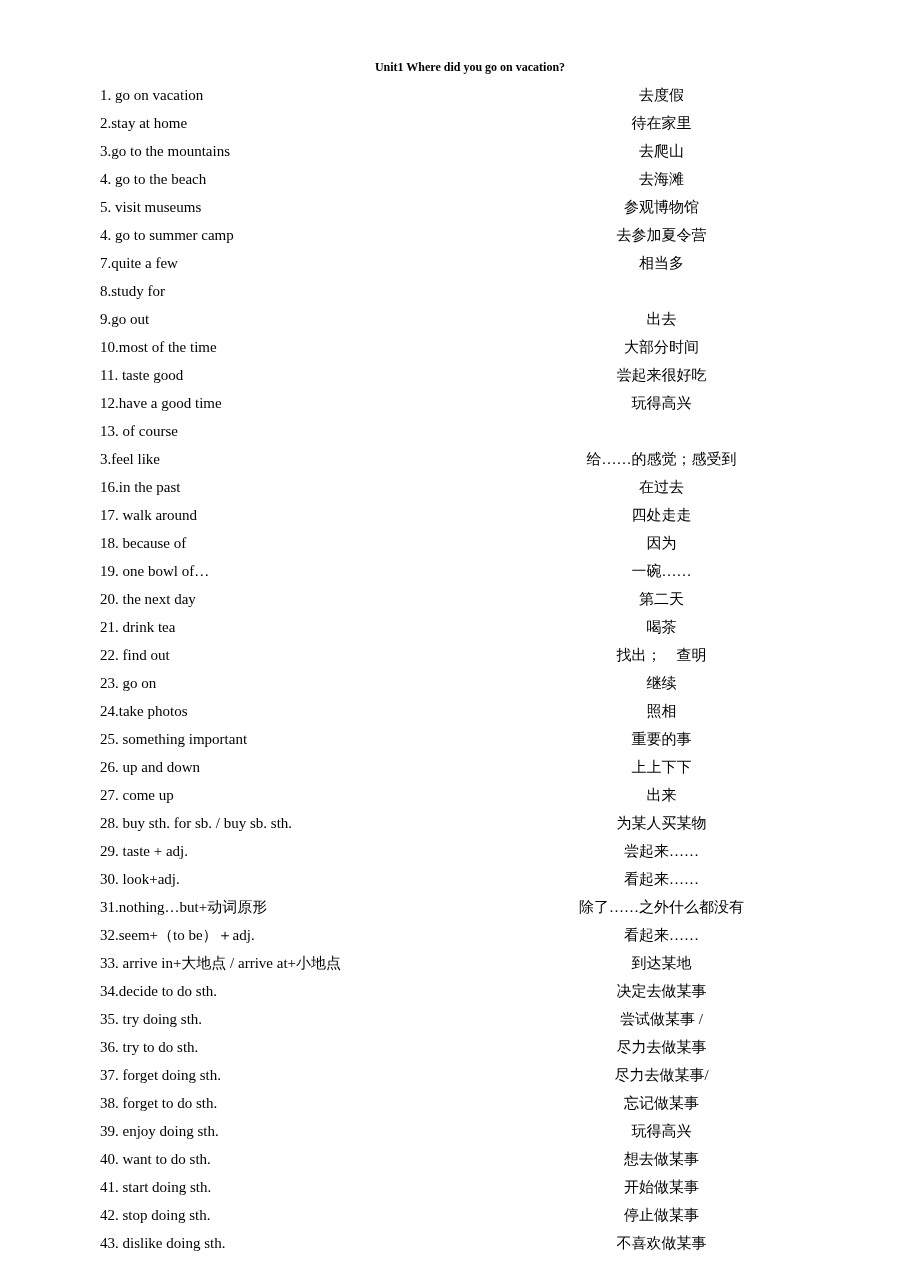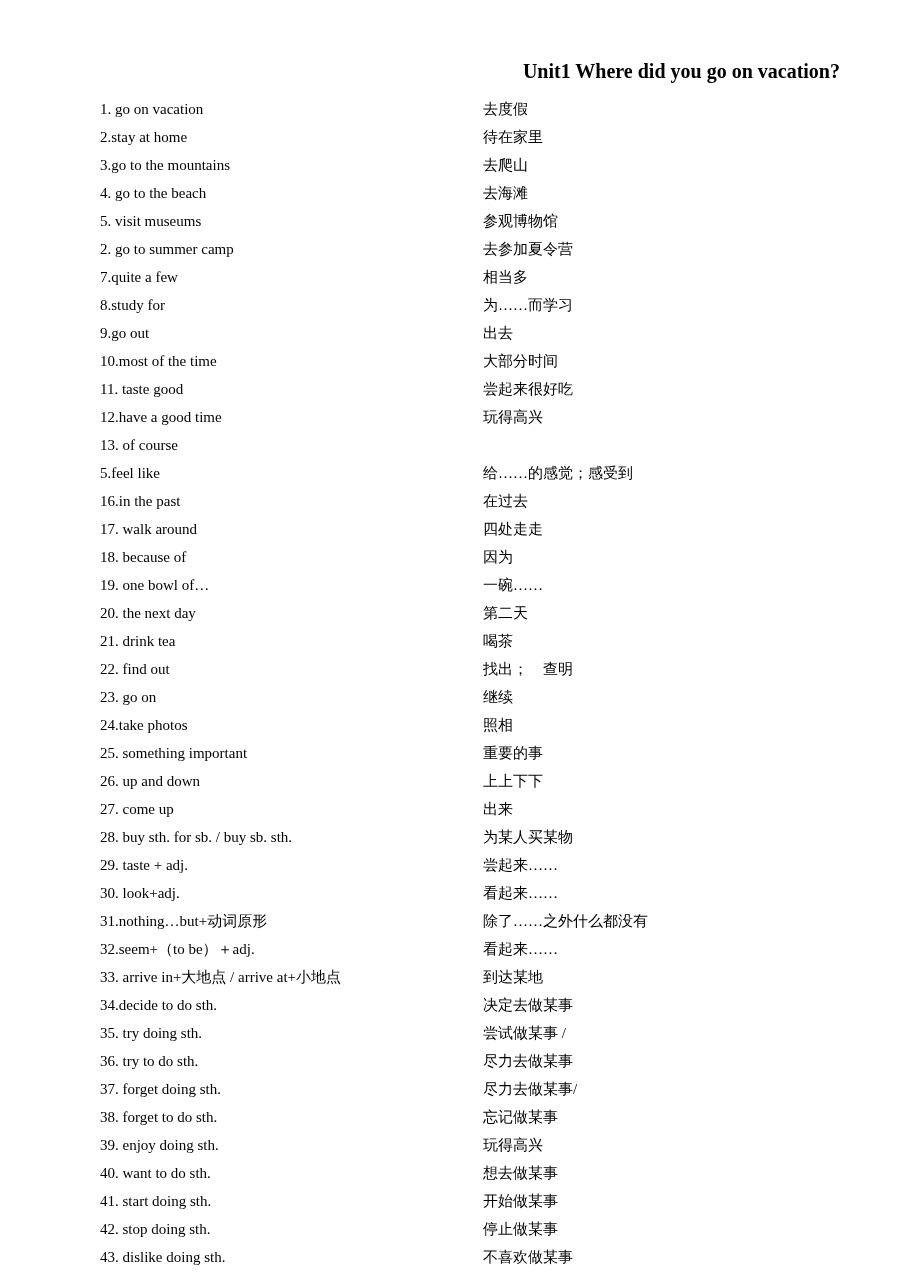--- a/index.html
+++ b/index.html
@@ -10,42 +10,43 @@
     body {
       background: #fff;
       font-family: "SimSun", "宋体", serif;
       font-size: 15px;
       color: #000;
       width: 920px;
       min-height: 1274px;
       padding: 60px 80px 60px 100px;
     }
     .title {
-      text-align: right;
+      text-align: center;
       font-weight: bold;
-      font-size: 20px;
-      margin-bottom: 14px;
+      font-size: 12px;
+      margin-bottom: 8px;
     }
     .vocab-list {
       list-style: none;
       width: 100%;
     }
     .vocab-list li {
       display: flex;
       flex-direction: row;
       margin-bottom: 4px;
       line-height: 1.6;
       gap: 23px;
     }
     .en {
       flex: 0 0 360px;
       min-width: 360px;
     }
     .zh {
       flex: 1;
+      text-align: center;
     }
   </style>
 </head>
 <body>
 
 <div class="title">Unit1    Where did you go on vacation?</div>
 
 <ul class="vocab-list">
 <li>
       <span class="en">1. go on vacation</span>
@@ -61,30 +62,29 @@
     </li>
     <li>
       <span class="en">4. go to the beach</span>
       <span class="zh">去海滩</span>
     </li>
     <li>
       <span class="en">5. visit museums</span>
       <span class="zh">参观博物馆</span>
     </li>
     <li>
-      <span class="en">2. go to summer camp</span>
+      <span class="en">4. go to summer camp</span>
       <span class="zh">去参加夏令营</span>
     </li>
     <li>
       <span class="en">7.quite a few</span>
       <span class="zh">相当多</span>
     </li>
     <li>
       <span class="en">8.study for</span>
-      <span class="zh">为……而学习</span>
     </li>
     <li>
       <span class="en">9.go out</span>
       <span class="zh">出去</span>
     </li>
     <li>
       <span class="en">10.most of the time</span>
       <span class="zh">大部分时间</span>
     </li>
     <li>
@@ -92,21 +92,21 @@
       <span class="zh">尝起来很好吃</span>
     </li>
     <li>
       <span class="en">12.have a good time</span>
       <span class="zh">玩得高兴</span>
     </li>
     <li>
       <span class="en">13. of course</span>
     </li>
     <li>
-      <span class="en">5.feel like</span>
+      <span class="en">3.feel like</span>
       <span class="zh">给……的感觉；感受到</span>
     </li>
     <li>
       <span class="en">16.in the past</span>
       <span class="zh">在过去</span>
     </li>
     <li>
       <span class="en">17. walk around</span>
       <span class="zh">四处走走</span>
     </li>

